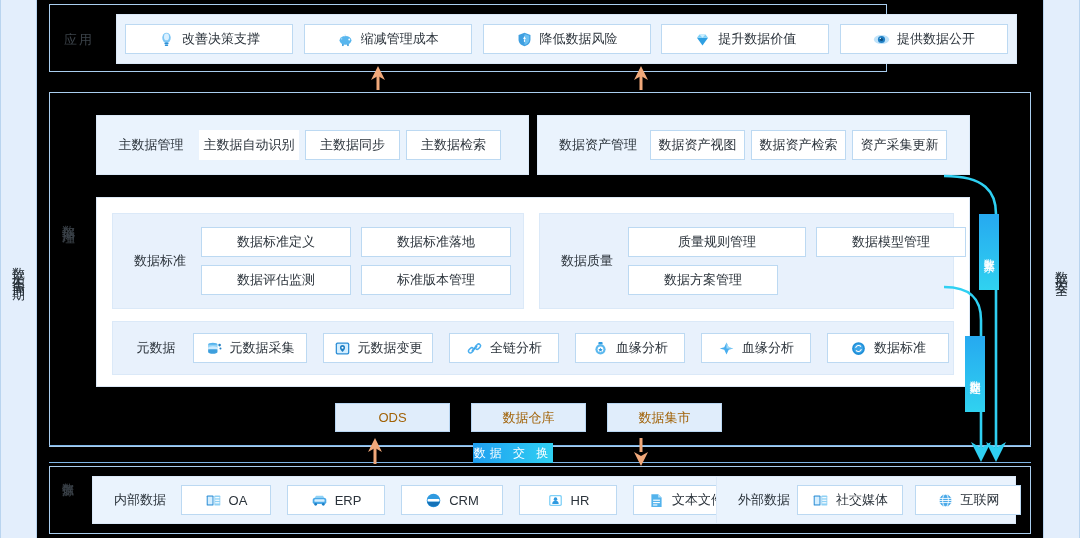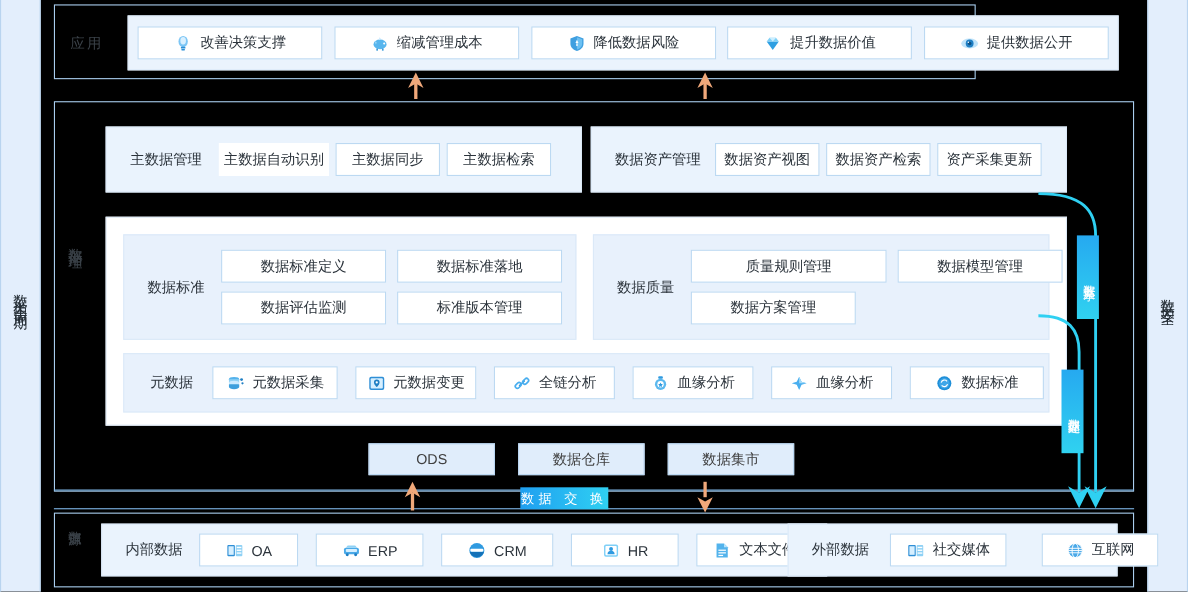--- a/index.html
+++ b/index.html
@@ -85,21 +85,21 @@
     height: 30px;
   }
   .chip.noborder { border-color: #ffffff; }
   .chip-ico { width: 17px; height: 17px; flex: 0 0 auto; display:block; }
 
   
   .store {
     position: absolute;
     background: #e0edfb;
     border: 1px solid #b9d6f2;
-    color: #404040;
+    color: #a16207;
     font-size: 13px;
     height: 29px;
     display: flex; align-items: center; justify-content: center;
   }
 
   
   .exch-line {
     position: absolute;
     height: 1px;
     background: #7fb6e6;
@@ -397,21 +397,21 @@
             <rect x="6" y="11.8" width="8" height="1.3" fill="#ffffff"></rect>
             <rect x="6" y="14.6" width="5" height="1.3" fill="#ffffff"></rect>
           </svg>
           <span>文本文件</span>
         </div>
       </div>
     </div>
 
     <div class="group" style="left:666px; top:9px; width:300px; height:48px; padding-left:14px;">
       <div class="group-title" style="width:66px;">外部数据</div>
-      <div style="display:flex; gap:32px; margin-left:12px;">
+      <div style="display:flex; gap:12px; margin-left:0;">
         <div class="chip" style="width:106px;">
           <svg class="chip-ico" viewBox="0 0 20 20">
             <rect x="2" y="4" width="8" height="12" rx="1" fill="#2f8fd6"></rect>
             <rect x="3.2" y="5.4" width="5.6" height="9.2" fill="#d6efff"></rect>
             <rect x="11" y="4" width="7" height="12" rx="1" fill="#8fd1f5"></rect>
             <rect x="12" y="6" width="5" height="1.4" fill="#ffffff"></rect>
             <rect x="12" y="9" width="5" height="1.4" fill="#ffffff"></rect>
             <rect x="12" y="12" width="5" height="1.4" fill="#ffffff"></rect>
           </svg>
           <span>社交媒体</span>

